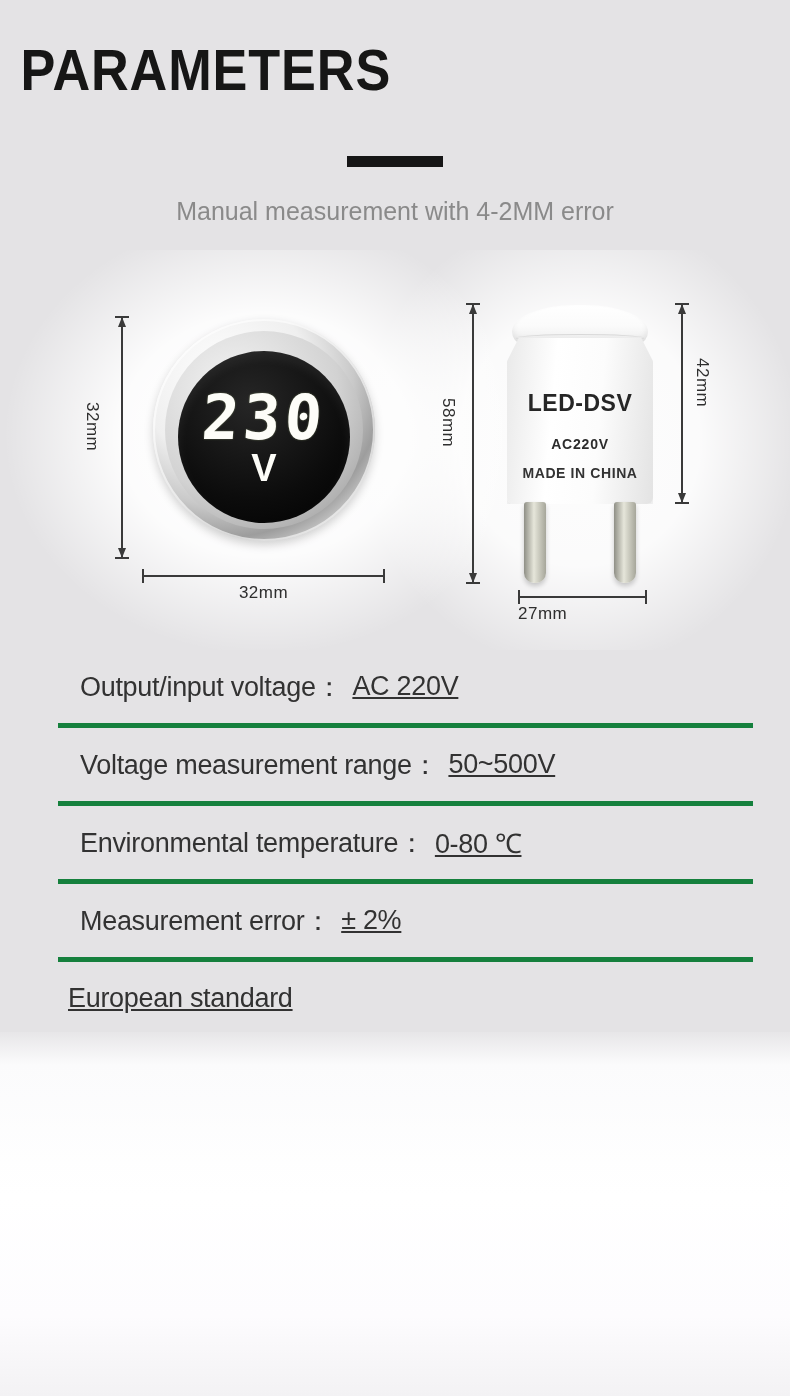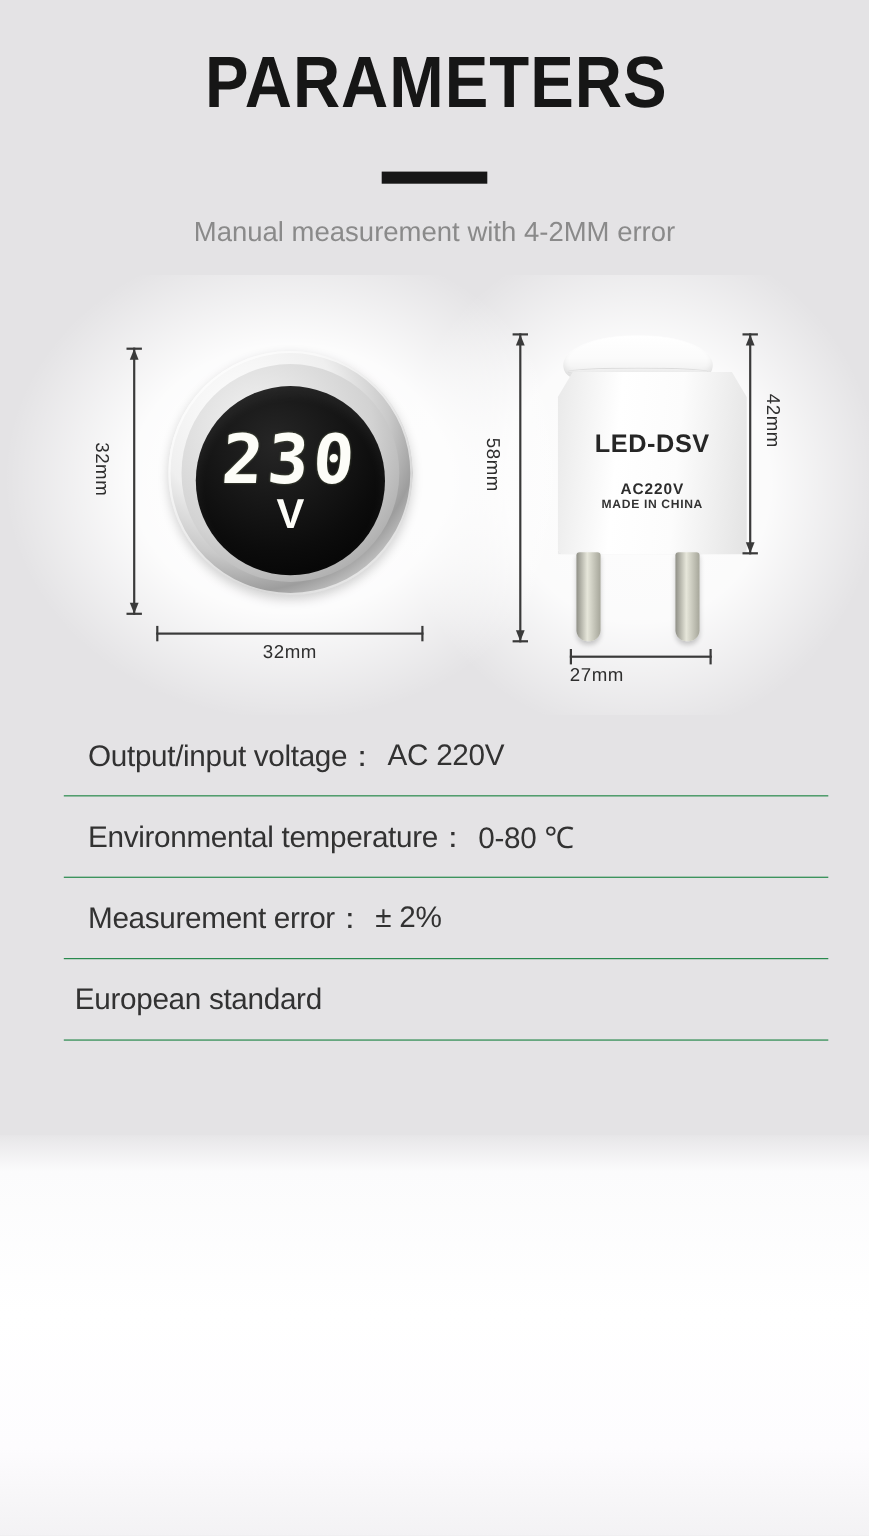--- a/index.html
+++ b/index.html
@@ -1,22 +1,22 @@
 <!DOCTYPE html>
 <html><head>
 <meta charset="utf-8">
 <style>
   html,body{margin:0;padding:0;}
   .page{position:relative;width:790px;height:1396px;background:#e4e3e5;overflow:hidden;
         font-family:"Liberation Sans",sans-serif;}
 
   
   .hdr{position:absolute;left:0;top:0;width:790px;height:250px;}
-  .title{position:absolute;left:0;top:36px;width:630px;text-align:right;
-         font-size:66px;font-weight:700;color:#161616;letter-spacing:1px;}
+  .title{position:absolute;left:0;top:36px;width:630px;text-align:left;
+         font-size:58px;font-weight:700;color:#161616;letter-spacing:1px;}
   .title span{display:inline-block;transform:scaleX(.9);}
   .dash{position:absolute;left:347px;top:156px;width:96px;height:11px;background:#161616;}
   .subtitle{position:absolute;left:0;top:197px;width:790px;text-align:center;
             font-size:25px;color:#8a8a8a;letter-spacing:0px;}
 
   
   .photo{position:absolute;left:0;top:250px;width:790px;height:400px;
      background:
        radial-gradient(ellipse 260px 220px at 264px 185px,#ffffff 0%,rgba(255,255,255,.9) 55%,rgba(255,255,255,0) 100%),
        radial-gradient(ellipse 220px 230px at 580px 190px,#fdfdfd 0%,rgba(255,255,255,.85) 55%,rgba(255,255,255,0) 100%);}
@@ -47,39 +47,39 @@
   .dimlab{position:absolute;font-size:17px;color:#2e2e2e;letter-spacing:.5px;}
   .vert{writing-mode:vertical-rl;}
 
   
   .plug-cap{position:absolute;left:512px;top:55px;width:136px;height:38px;
      background:linear-gradient(180deg,#ffffff 0%,#fbfbfb 55%,#ededed 100%);
      border-radius:50% 50% 10px 10px / 75% 75% 12px 12px;
      box-shadow:inset 0 -4px 6px rgba(0,0,0,.07);}
   .plug-groove{position:absolute;left:516px;top:84px;width:128px;height:6px;
      border-top:1px solid #d8d8d8;border-bottom:1px solid #cfcfcf;border-radius:50%;}
-  .plug-body{position:absolute;left:507px;top:88px;width:172px;height:166px;
+  .plug-body{position:absolute;left:507px;top:88px;width:146px;height:166px;
      background:linear-gradient(95deg,#e9e9e9 0%,#ffffff 32%,#fcfcfc 62%,#e3e3e3 100%);
      clip-path:polygon(8% 0,92% 0,100% 14%,100% 100%,0 100%,0 14%);
      border-radius:6px;display:flex;flex-direction:column;align-items:center;
      box-shadow:0 3px 8px rgba(0,0,0,.12);}
   .plug-brand{margin-top:52px;font-size:23px;font-weight:700;color:#262626;letter-spacing:.5px;}
   .plug-rating{margin-top:19px;font-size:14px;font-weight:700;color:#2c2c2c;letter-spacing:.8px;}
-  .plug-origin{margin-top:1px;font-size:11px;font-weight:700;color:#333;letter-spacing:.6px;}
+  .plug-origin{margin-top:13px;font-size:14px;font-weight:700;color:#333;letter-spacing:.6px;}
   .pin{position:absolute;top:252px;width:22px;height:81px;
      background:linear-gradient(90deg,#8f8f86,#e6e6da 45%,#a6a69a);
      border-radius:3px 3px 10px 10px;box-shadow:0 3px 5px rgba(0,0,0,.2);}
   .pin-l{left:524px;}.pin-r{left:614px;}
 
   
   .specs{position:absolute;left:58px;top:650px;width:695px;}
-  .spec-row{height:73px;border-bottom:1px solid #15803d;display:flex;align-items:center;
+  .spec-row{height:73px;border-bottom:5px solid #15803d;display:flex;align-items:center;
             font-size:27px;color:#323232;letter-spacing:-.3px;}
   .spec-label{padding-left:22px;}
-  .spec-value{margin-left:10px;}
+  .spec-value{margin-left:10px;text-decoration:underline;}
 
   
   .montage{position:absolute;left:0;top:1032px;width:790px;height:364px;
      background:linear-gradient(180deg,#e7e6e8 0%,#fbfbfc 9%,#ffffff 45%,#fdfcfe 78%,#f3f2f4 100%);}
 </style>
 </head>
 <body>
 
 <div class="page">
 
@@ -145,20 +145,24 @@
     </div>
     <div class="dimlab" style="left:518px;top:354px;width:129px;text-align:left;">27mm</div>
   </div>
 
   <div class="specs">
     <div class="spec-row">
       <span class="spec-label">Output/input voltage：</span>
       <span class="spec-value">AC 220V</span>
     </div>
     <div class="spec-row">
+      <span class="spec-label">Voltage measurement range：</span>
+      <span class="spec-value">50~500V</span>
+    </div>
+    <div class="spec-row">
       <span class="spec-label">Environmental temperature：</span>
       <span class="spec-value">0-80 ℃</span>
     </div>
     <div class="spec-row">
       <span class="spec-label">Measurement error：</span>
       <span class="spec-value">± 2%</span>
     </div>
     <div class="spec-row">
       <span class="spec-value">European standard</span>
     </div>

